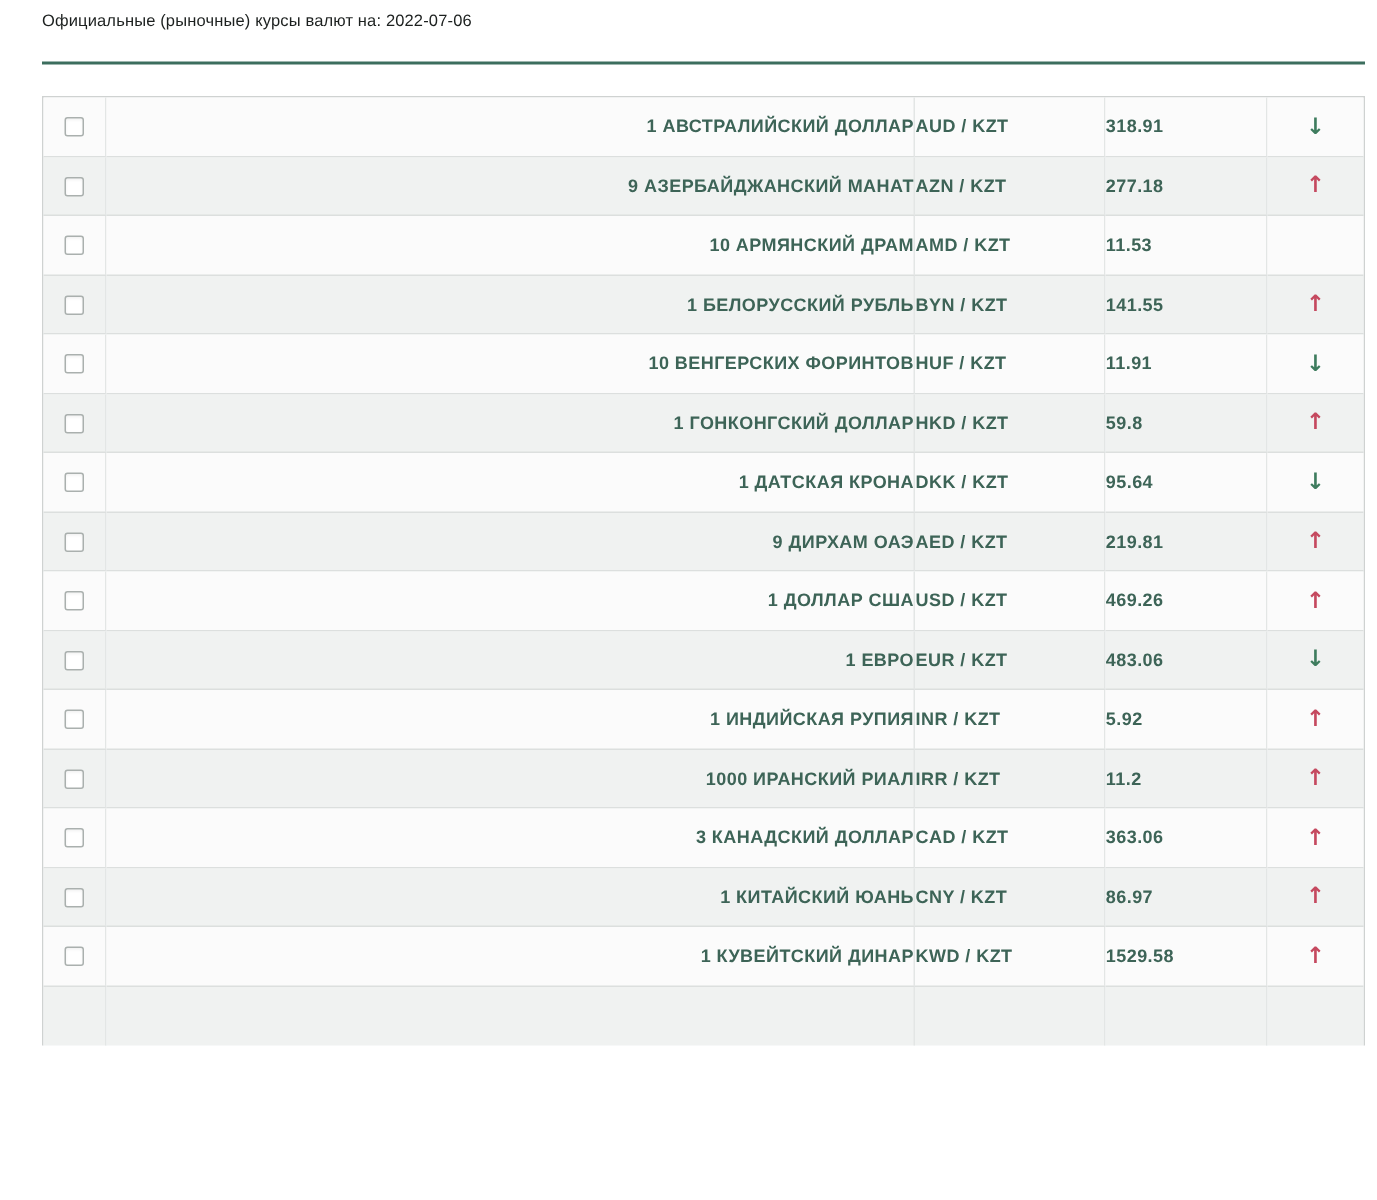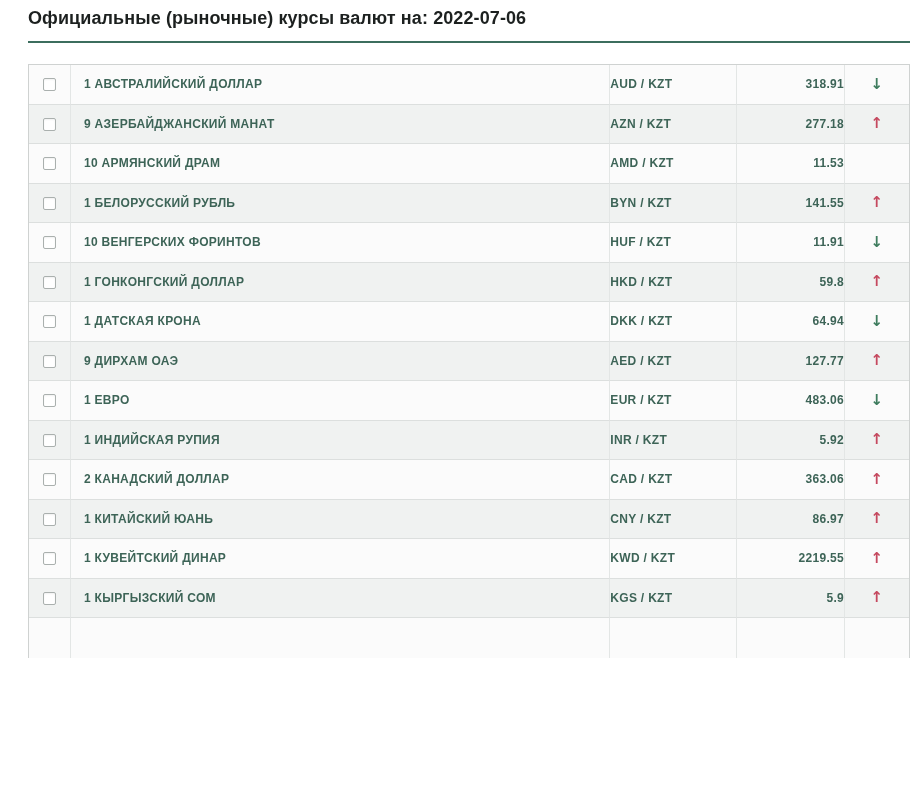--- a/index.html
+++ b/index.html
@@ -8,22 +8,22 @@
     position: relative;
     width: 918px;
     height: 800px;
     background: #ffffff;
     overflow: hidden;
   }
   .page-title {
     position: absolute;
     left: 28px;
     top: 8px;
-    font-size: 18px;
-    font-weight: bold;
+    font-size: 11px;
+    font-weight: normal;
     color: #1c201f;
     letter-spacing: 0.1px;
   }
   .title-rule {
     position: absolute;
     left: 28px;
     top: 41px;
     width: 882px;
     height: 2px;
     background: var(--accent, #3c6e5e);
@@ -45,23 +45,23 @@
     vertical-align: middle;
     font-size: 12px;
     font-weight: bold;
     color: #3d6457;
     letter-spacing: 0.3px;
   }
   table.rates td:last-child { border-right: none; }
   table.rates tr:nth-child(odd) td { background: #fbfbfb; }
   table.rates tr:nth-child(even) td { background: #f0f2f1; }
   td.c-check { width: 42px; text-align: center; }
-  td.c-name  { width: 540px; padding-left: 13px; text-align: left; }
+  td.c-name  { width: 540px; padding-left: 13px; text-align: right; }
   td.c-pair  { width: 127px; }
-  td.c-rate  { width: 108px; text-align: right; }
+  td.c-rate  { width: 108px; text-align: left; }
   td.c-trend { width: 64px; text-align: center; }
   input.row-check {
     appearance: none;
     -webkit-appearance: none;
     width: 13px;
     height: 13px;
     border: 1px solid #aab0ae;
     border-radius: 2px;
     background: #ffffff;
     box-shadow: inset 0 1px 2px rgba(0,0,0,0.06);
@@ -155,32 +155,43 @@
       <td class="c-trend">
         <span class="trend" data-trend="up">↑</span>
       </td>
     </tr>
         <tr>
       <td class="c-check">
         <input type="checkbox" class="row-check" style="">
       </td>
       <td class="c-name">1 ДАТСКАЯ КРОНА</td>
       <td class="c-pair">DKK / KZT</td>
-      <td class="c-rate">64.94</td>
+      <td class="c-rate">95.64</td>
       <td class="c-trend">
         <span class="trend" data-trend="down">↓</span>
       </td>
     </tr>
         <tr>
       <td class="c-check">
         <input type="checkbox" class="row-check" style="">
       </td>
       <td class="c-name">9 ДИРХАМ ОАЭ</td>
       <td class="c-pair">AED / KZT</td>
-      <td class="c-rate">127.77</td>
+      <td class="c-rate">219.81</td>
+      <td class="c-trend">
+        <span class="trend" data-trend="up">↑</span>
+      </td>
+    </tr>
+        <tr>
+      <td class="c-check">
+        <input type="checkbox" class="row-check" style="">
+      </td>
+      <td class="c-name">1 ДОЛЛАР США</td>
+      <td class="c-pair">USD / KZT</td>
+      <td class="c-rate">469.26</td>
       <td class="c-trend">
         <span class="trend" data-trend="up">↑</span>
       </td>
     </tr>
         <tr>
       <td class="c-check">
         <input type="checkbox" class="row-check" style="">
       </td>
       <td class="c-name">1 ЕВРО</td>
       <td class="c-pair">EUR / KZT</td>
@@ -197,21 +208,32 @@
       <td class="c-pair">INR / KZT</td>
       <td class="c-rate">5.92</td>
       <td class="c-trend">
         <span class="trend" data-trend="up">↑</span>
       </td>
     </tr>
         <tr>
       <td class="c-check">
         <input type="checkbox" class="row-check" style="">
       </td>
-      <td class="c-name">2 КАНАДСКИЙ ДОЛЛАР</td>
+      <td class="c-name">1000 ИРАНСКИЙ РИАЛ</td>
+      <td class="c-pair">IRR / KZT</td>
+      <td class="c-rate">11.2</td>
+      <td class="c-trend">
+        <span class="trend" data-trend="up">↑</span>
+      </td>
+    </tr>
+        <tr>
+      <td class="c-check">
+        <input type="checkbox" class="row-check" style="">
+      </td>
+      <td class="c-name">3 КАНАДСКИЙ ДОЛЛАР</td>
       <td class="c-pair">CAD / KZT</td>
       <td class="c-rate">363.06</td>
       <td class="c-trend">
         <span class="trend" data-trend="up">↑</span>
       </td>
     </tr>
         <tr>
       <td class="c-check">
         <input type="checkbox" class="row-check" style="">
       </td>
@@ -221,32 +243,21 @@
       <td class="c-trend">
         <span class="trend" data-trend="up">↑</span>
       </td>
     </tr>
         <tr>
       <td class="c-check">
         <input type="checkbox" class="row-check" style="">
       </td>
       <td class="c-name">1 КУВЕЙТСКИЙ ДИНАР</td>
       <td class="c-pair">KWD / KZT</td>
-      <td class="c-rate">2219.55</td>
-      <td class="c-trend">
-        <span class="trend" data-trend="up">↑</span>
-      </td>
-    </tr>
-        <tr>
-      <td class="c-check">
-        <input type="checkbox" class="row-check" style="">
-      </td>
-      <td class="c-name">1 КЫРГЫЗСКИЙ СОМ</td>
-      <td class="c-pair">KGS / KZT</td>
-      <td class="c-rate">5.9</td>
+      <td class="c-rate">1529.58</td>
       <td class="c-trend">
         <span class="trend" data-trend="up">↑</span>
       </td>
     </tr>
         <tr class="filler">
       <td class="c-check">
         
       </td>
       <td class="c-name"></td>
       <td class="c-pair"></td>

